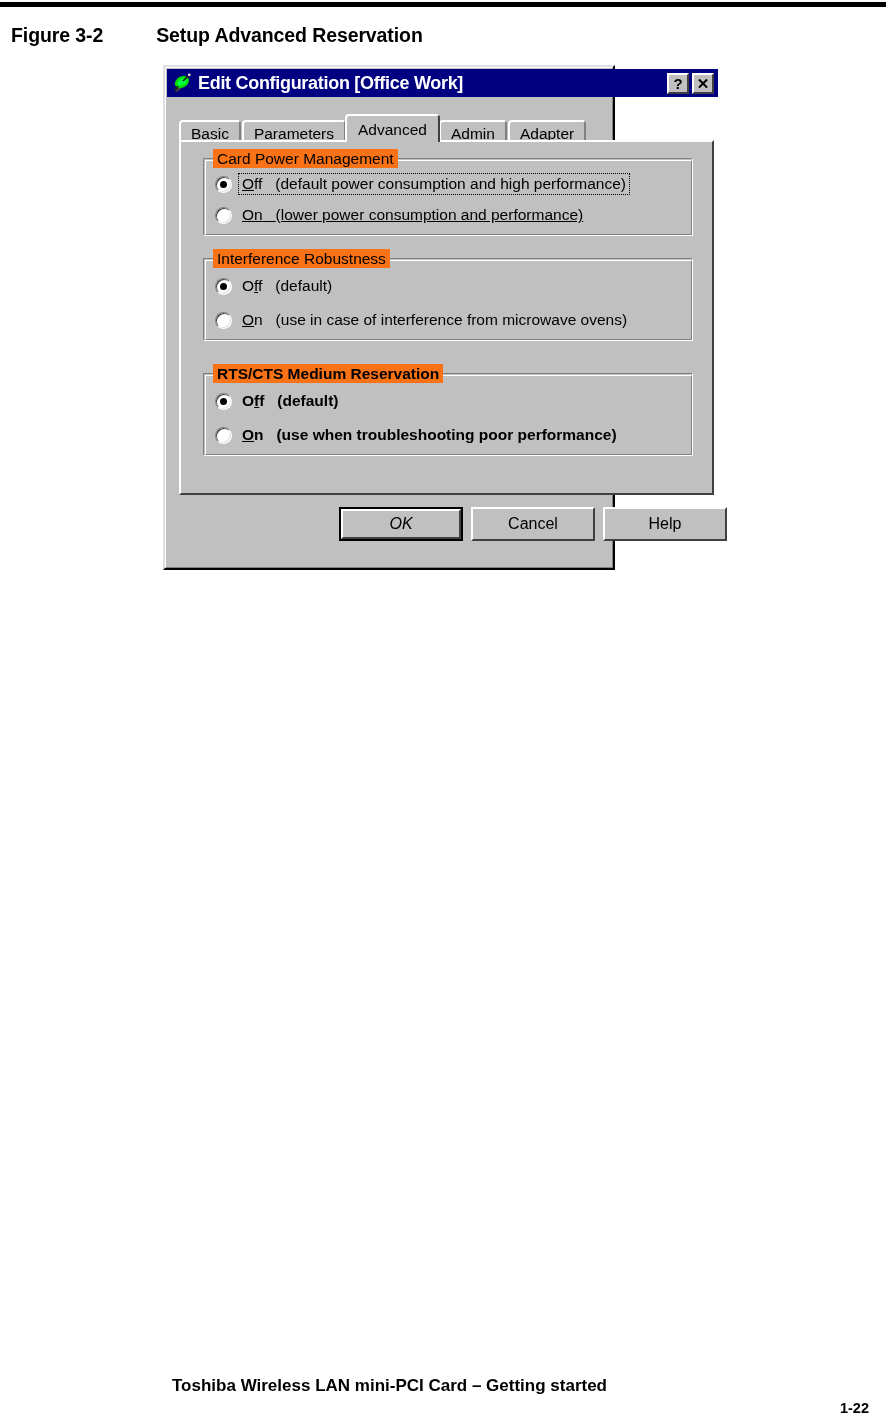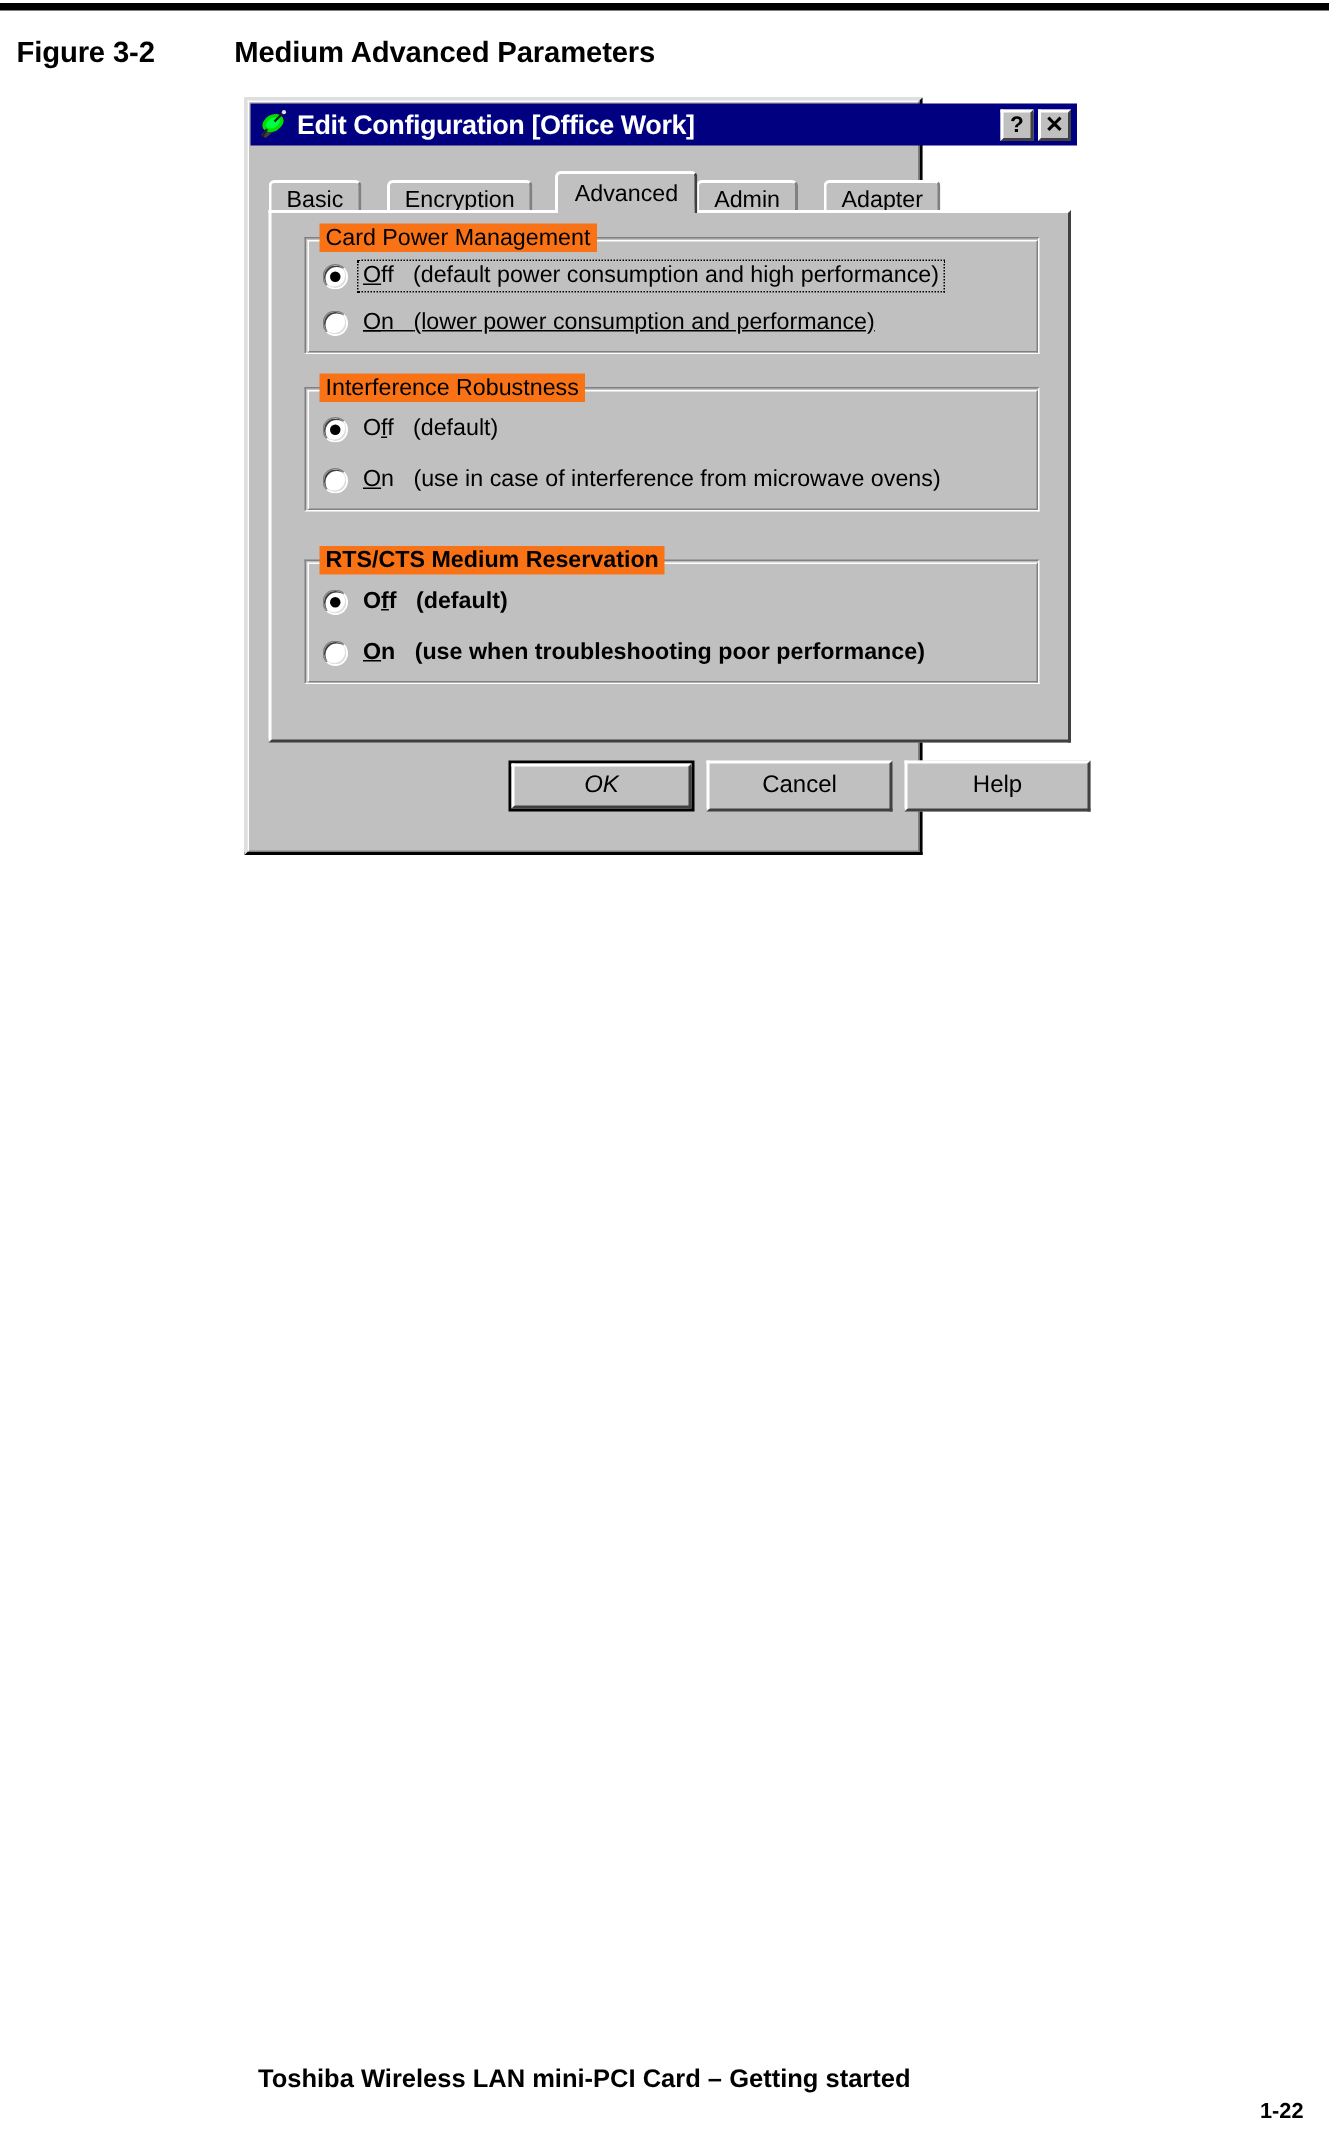--- a/index.html
+++ b/index.html
@@ -136,21 +136,21 @@
     position: absolute;
     left: 14px;
     top: 47px;
     height: 28px;
     display: flex;
     align-items: flex-end;
   }
   .tab {
     height: 24px;
     padding: 0 10px;
-    margin-right: 17px;
+    margin-right: 1px;
     background: #c0c0c0;
     font-size: 15.5px;
     line-height: 24px;
     color: #000000;
     white-space: nowrap;
     border-top: 2px solid #ffffff;
     border-left: 2px solid #ffffff;
     border-right: 2px solid #808080;
     border-bottom: none;
     border-radius: 4px 4px 0 0;
@@ -305,21 +305,21 @@
   .btn-ok     { left: 160px; width: 124px; }
   .btn-cancel { left: 292px; width: 124px; }
   .btn-help   { left: 424px; width: 124px; }
 </style>
 </head>
 <body>
 
 <div class="top-rule"></div>
 
 <div class="figure-caption">
-  <span class="fig-label">Figure 3-2</span><span class="fig-title">Medium Advanced Parameters</span>
+  <span class="fig-label">Figure 3-2</span><span class="fig-title">Setup Advanced Reservation</span>
 </div>
 
 <div class="dialog">
   <div class="dialog-inner"></div>
 
   <div class="titlebar">
     <span class="title-icon">
       <svg width="22" height="22" viewBox="0 0 22 22" aria-hidden="true">
         <rect x="0" y="0" width="22" height="22" fill="#000080"></rect>
         <path d="M4 18 L9 13 L12 16 L7 20 Z" fill="#404040"></path>
@@ -332,21 +332,21 @@
     </span>
     <span class="title-text">Edit Configuration [Office Work]</span>
     <span class="title-buttons">
       <button class="tb-btn">?</button>
       <button class="tb-btn">✕</button>
     </span>
   </div>
 
   <div class="tabstrip">
     <div class="tab">Basic</div>
-    <div class="tab">Encryption</div>
+    <div class="tab">Parameters</div>
     <div class="tab selected">Advanced</div>
     <div class="tab">Admin</div>
     <div class="tab">Adapter</div>
   </div>
 
   <div class="tabpanel">
 
     <div class="groupbox gb1">
       <div class="gb-title">Card Power Management</div>
       <div class="radio-row" style="top:15px;">

